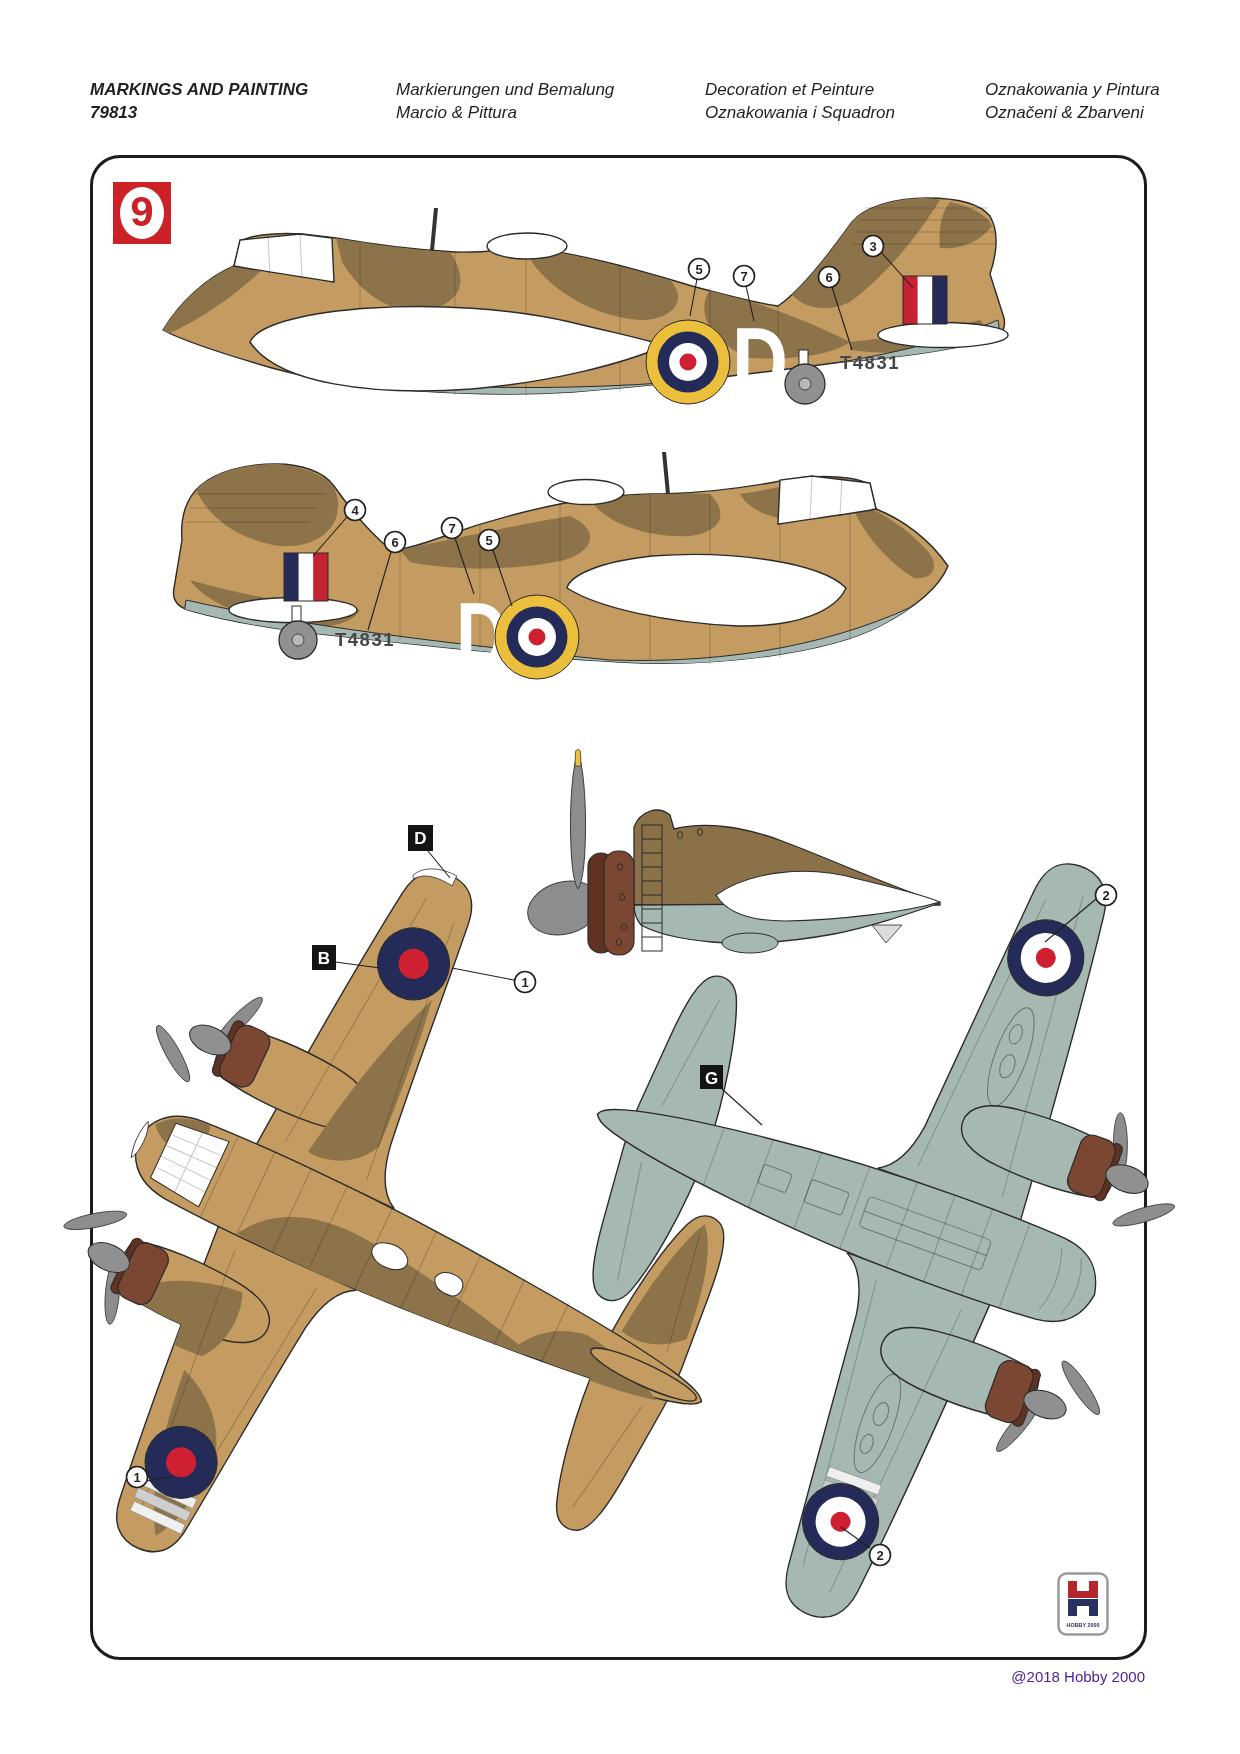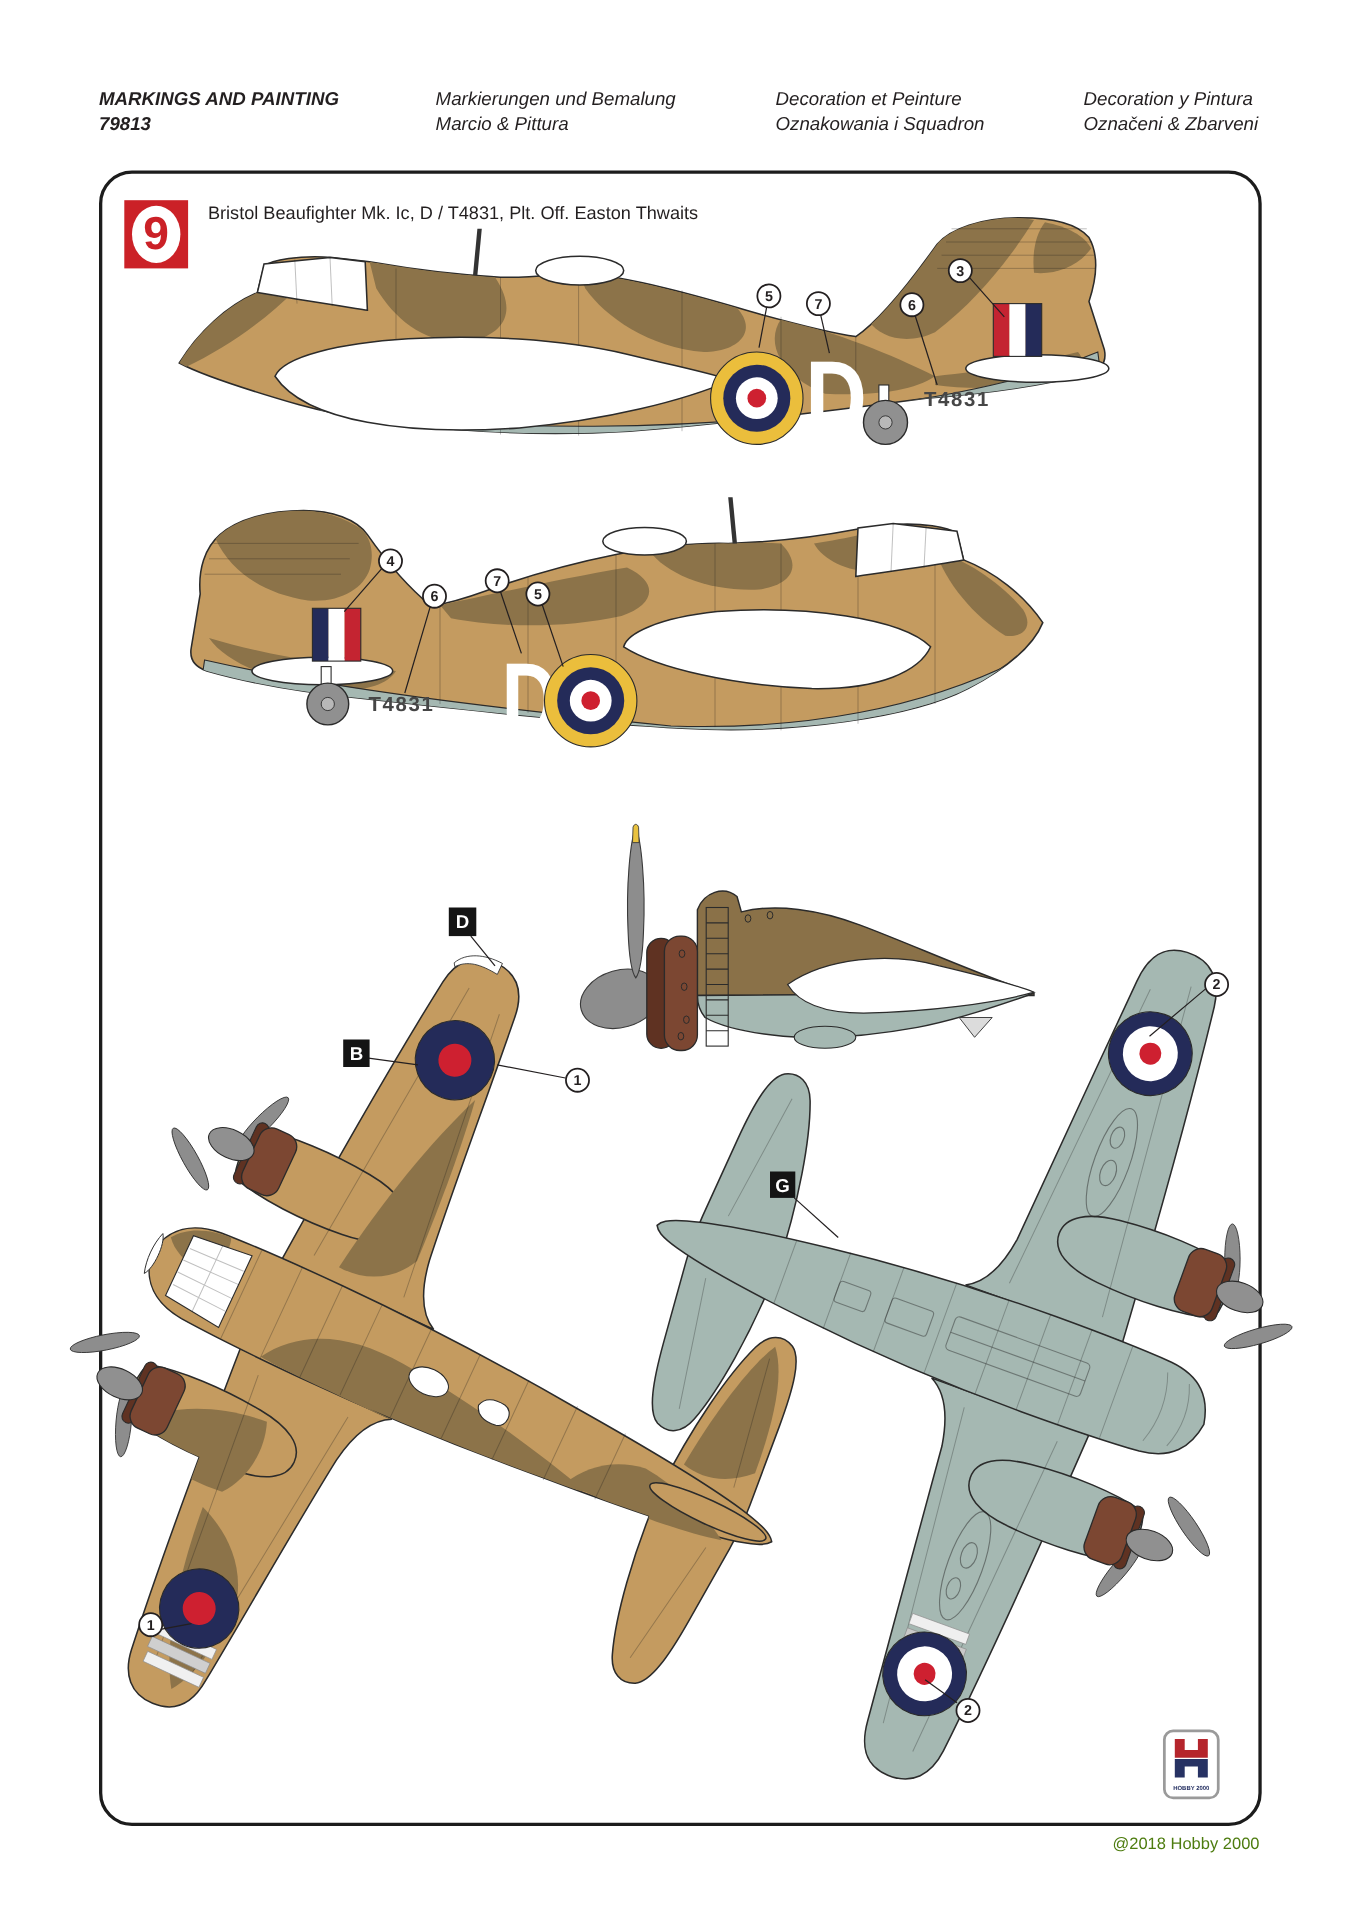--- a/index.html
+++ b/index.html
@@ -13,21 +13,21 @@
   .scheme-box{position:absolute;left:90px;top:155px;width:1057px;height:1505px;
               border:3px solid #1c1c1c;border-radius:30px;box-sizing:border-box;}
   .badge{position:absolute;left:113px;top:182px;width:58px;height:62px;background:#cb2127;
          display:flex;align-items:center;justify-content:center;}
   .badge-oval{width:44px;height:52px;background:#ffffff;border-radius:50%;
               display:flex;align-items:center;justify-content:center;}
   .badge-num{font-size:42px;font-weight:800;color:#cb2127;transform:translateY(-1px);}
   .caption{position:absolute;left:189px;top:184px;font-size:16.5px;line-height:21px;}
   .caption div{white-space:nowrap;}
   svg{position:absolute;overflow:visible;}
-  .footer{position:absolute;right:95px;top:1668px;font-size:15px;color:#4d7c0f;}
+  .footer{position:absolute;right:95px;top:1668px;font-size:15px;color:#4c1d95;}
   .outline{stroke:#2b2b2b;stroke-width:1.4;}
   .pline{stroke:#1a1a1a;stroke-opacity:.28;stroke-width:.9;fill:none;}
   .leader{stroke:#231f20;stroke-width:1.1;fill:none;}
   .co-circle{fill:#ffffff;stroke:#231f20;stroke-width:1.6;}
   .co-num{font-size:13px;font-weight:600;fill:#231f20;text-anchor:middle;}
   .lbl-box{fill:#141414;}
   .lbl-txt{font-size:17px;font-weight:700;fill:#ffffff;text-anchor:middle;}
   .serial{font-size:18.5px;font-weight:600;letter-spacing:1.5px;fill:#464646;text-anchor:middle;}
   .codeD{font-size:97px;font-weight:700;fill:#ffffff;text-anchor:middle;}
 </style>
@@ -40,32 +40,31 @@
 </div>
 <div class="hcol" style="left:396px">
   <div class="hl">Markierungen und Bemalung</div>
   <div class="hl">Marcio &amp; Pittura</div>
 </div>
 <div class="hcol" style="left:705px">
   <div class="hl">Decoration et Peinture</div>
   <div class="hl">Oznakowania i Squadron</div>
 </div>
 <div class="hcol" style="left:985px">
-  <div class="hl">Decoration y Pintura</div>
+  <div class="hl">Oznakowania y Pintura</div>
   <div class="hl">Označeni &amp; Zbarveni</div>
 </div>
 
 <div class="scheme-box"></div>
 <div class="badge">
   <div class="badge-oval">
     <span class="badge-num">9</span>
   </div>
 </div>
 <div class="caption">
-  <div>Bristol Beaufighter Mk. Ic, D / T4831, Plt. Off. Easton Thwaits</div>
 </div>
 
 <svg style="left:150px;top:192px" width="960" height="235" viewBox="0 0 960 235">
   <defs>
     <clipPath id="p1clip">
       <path d="M13 138 C30 110,56 86,84 74 L90 50 C97 44,122 40,152 42 L186 46 C232 54,266 58,305 60 C336 61,352 57,376 56 C424 60,482 76,542 94 C575 103,605 111,628 114 C652 98,682 58,702 30 C714 16,742 6,777 6 C807 6,830 12,840 24 C848 38,848 58,840 82 L854 126 C856 136,852 144,840 148 C792 160,742 166,692 170 C602 182,502 194,422 200 C322 206,202 198,122 176 C77 163,35 150,13 138 Z"></path>
     </clipPath>
   </defs>
   <path class="outline" fill="#C49B60" d="M13 138 C30 110,56 86,84 74 L90 50 C97 44,122 40,152 42 L186 46 C232 54,266 58,305 60 C336 61,352 57,376 56 C424 60,482 76,542 94 C575 103,605 111,628 114 C652 98,682 58,702 30 C714 16,742 6,777 6 C807 6,830 12,840 24 C848 38,848 58,840 82 L854 126 C856 136,852 144,840 148 C792 160,742 166,692 170 C602 182,502 194,422 200 C322 206,202 198,122 176 C77 163,35 150,13 138 Z"></path>
   <g clip-path="url(#p1clip)" fill="#8C7349">

